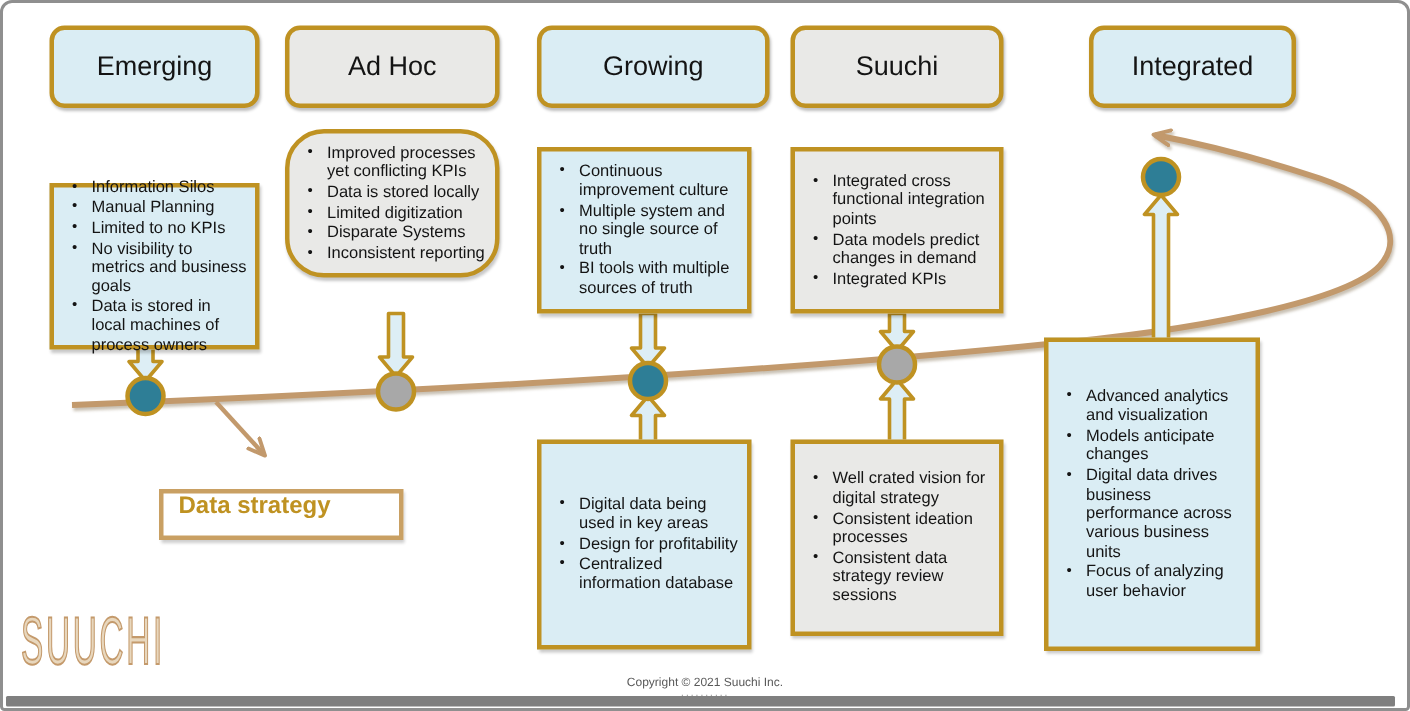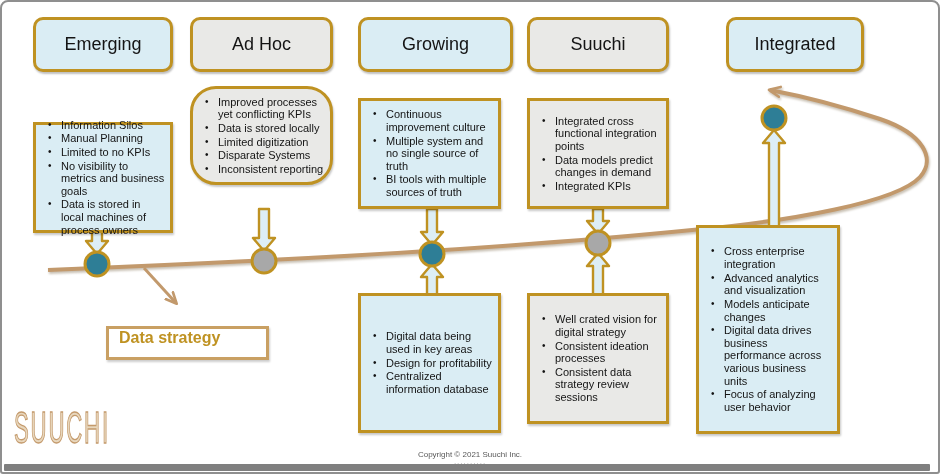--- a/index.html
+++ b/index.html
@@ -133,21 +133,20 @@
   </div>
   <div class="bbox gray" id="bb-mature" style="left:525px;top:291px;width:142px;height:131px;">
     <ul>
         <li>Well crated vision for digital strategy</li>
         <li>Consistent ideation processes</li>
         <li>Consistent data strategy review sessions</li>
       </ul>
   </div>
   <div class="bbox" id="bb-integrated" style="left:694px;top:223px;width:144px;height:209px;">
     <ul>
-        <li>Cross enterprise integration</li>
         <li>Advanced analytics and visualization</li>
         <li>Models anticipate changes</li>
         <li>Digital data drives business performance across various business units</li>
         <li>Focus of analyzing user behavior</li>
       </ul>
   </div>
 
   <div class="ds-box">
     <span>Data strategy</span>
   </div>

